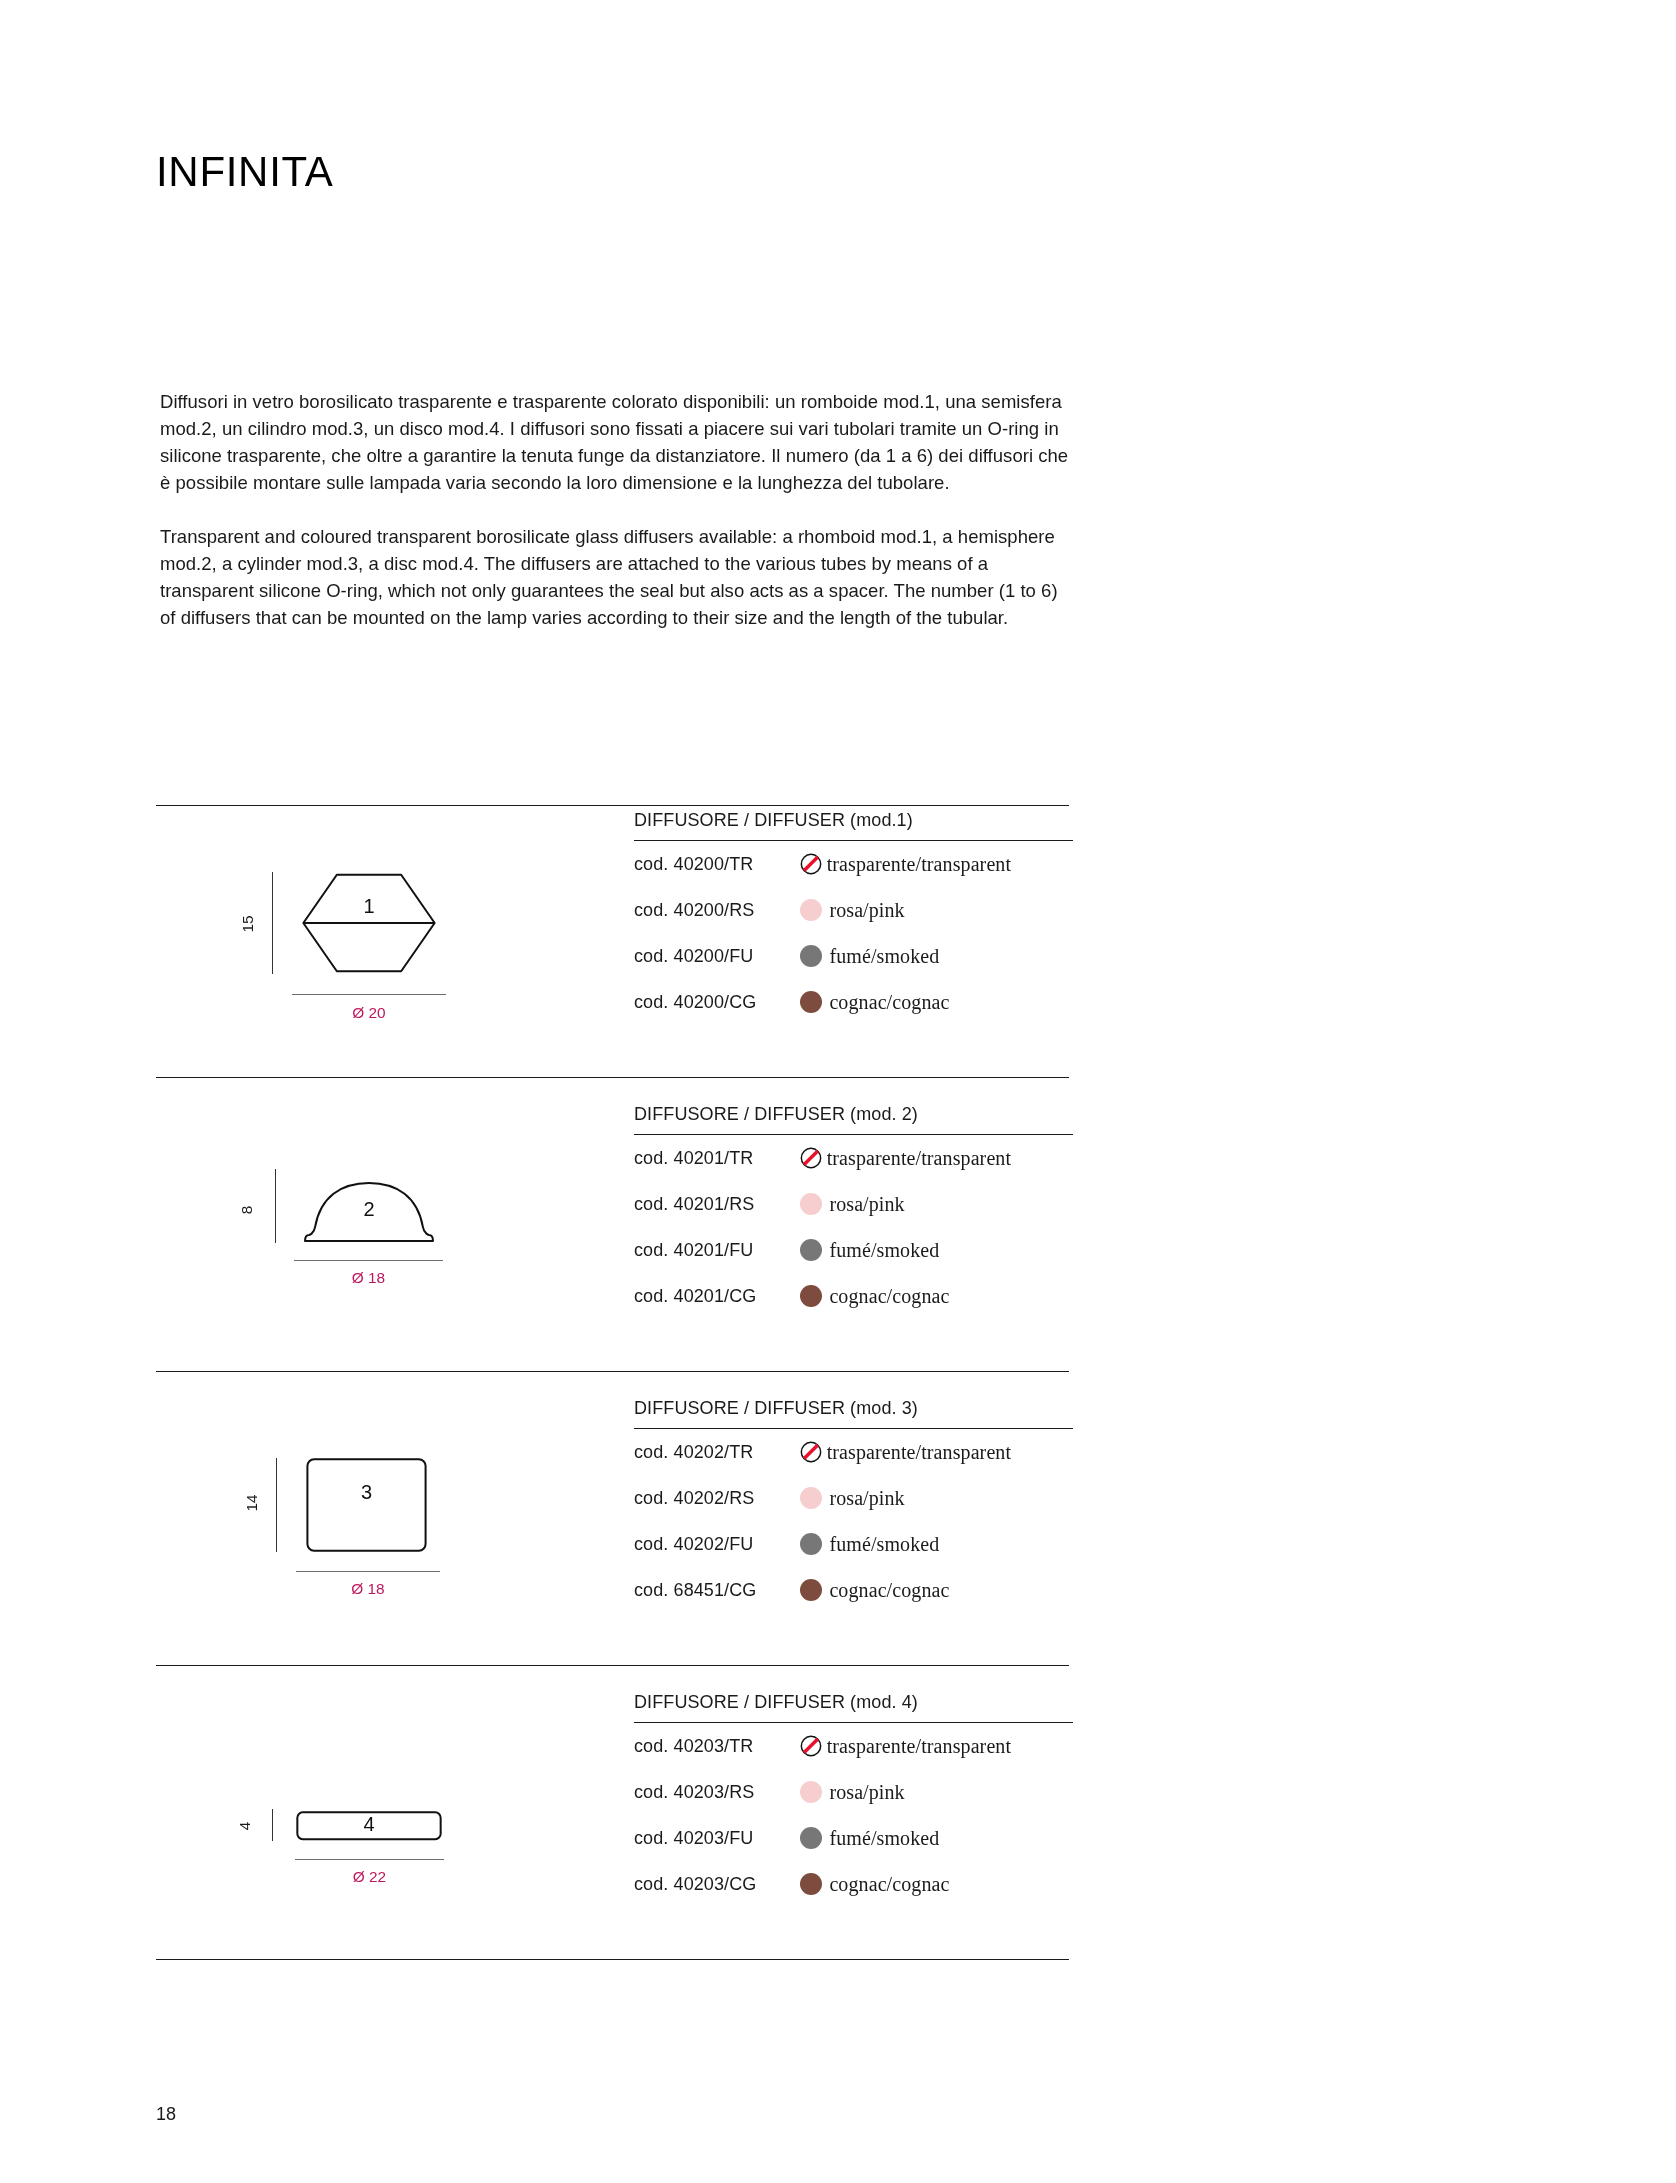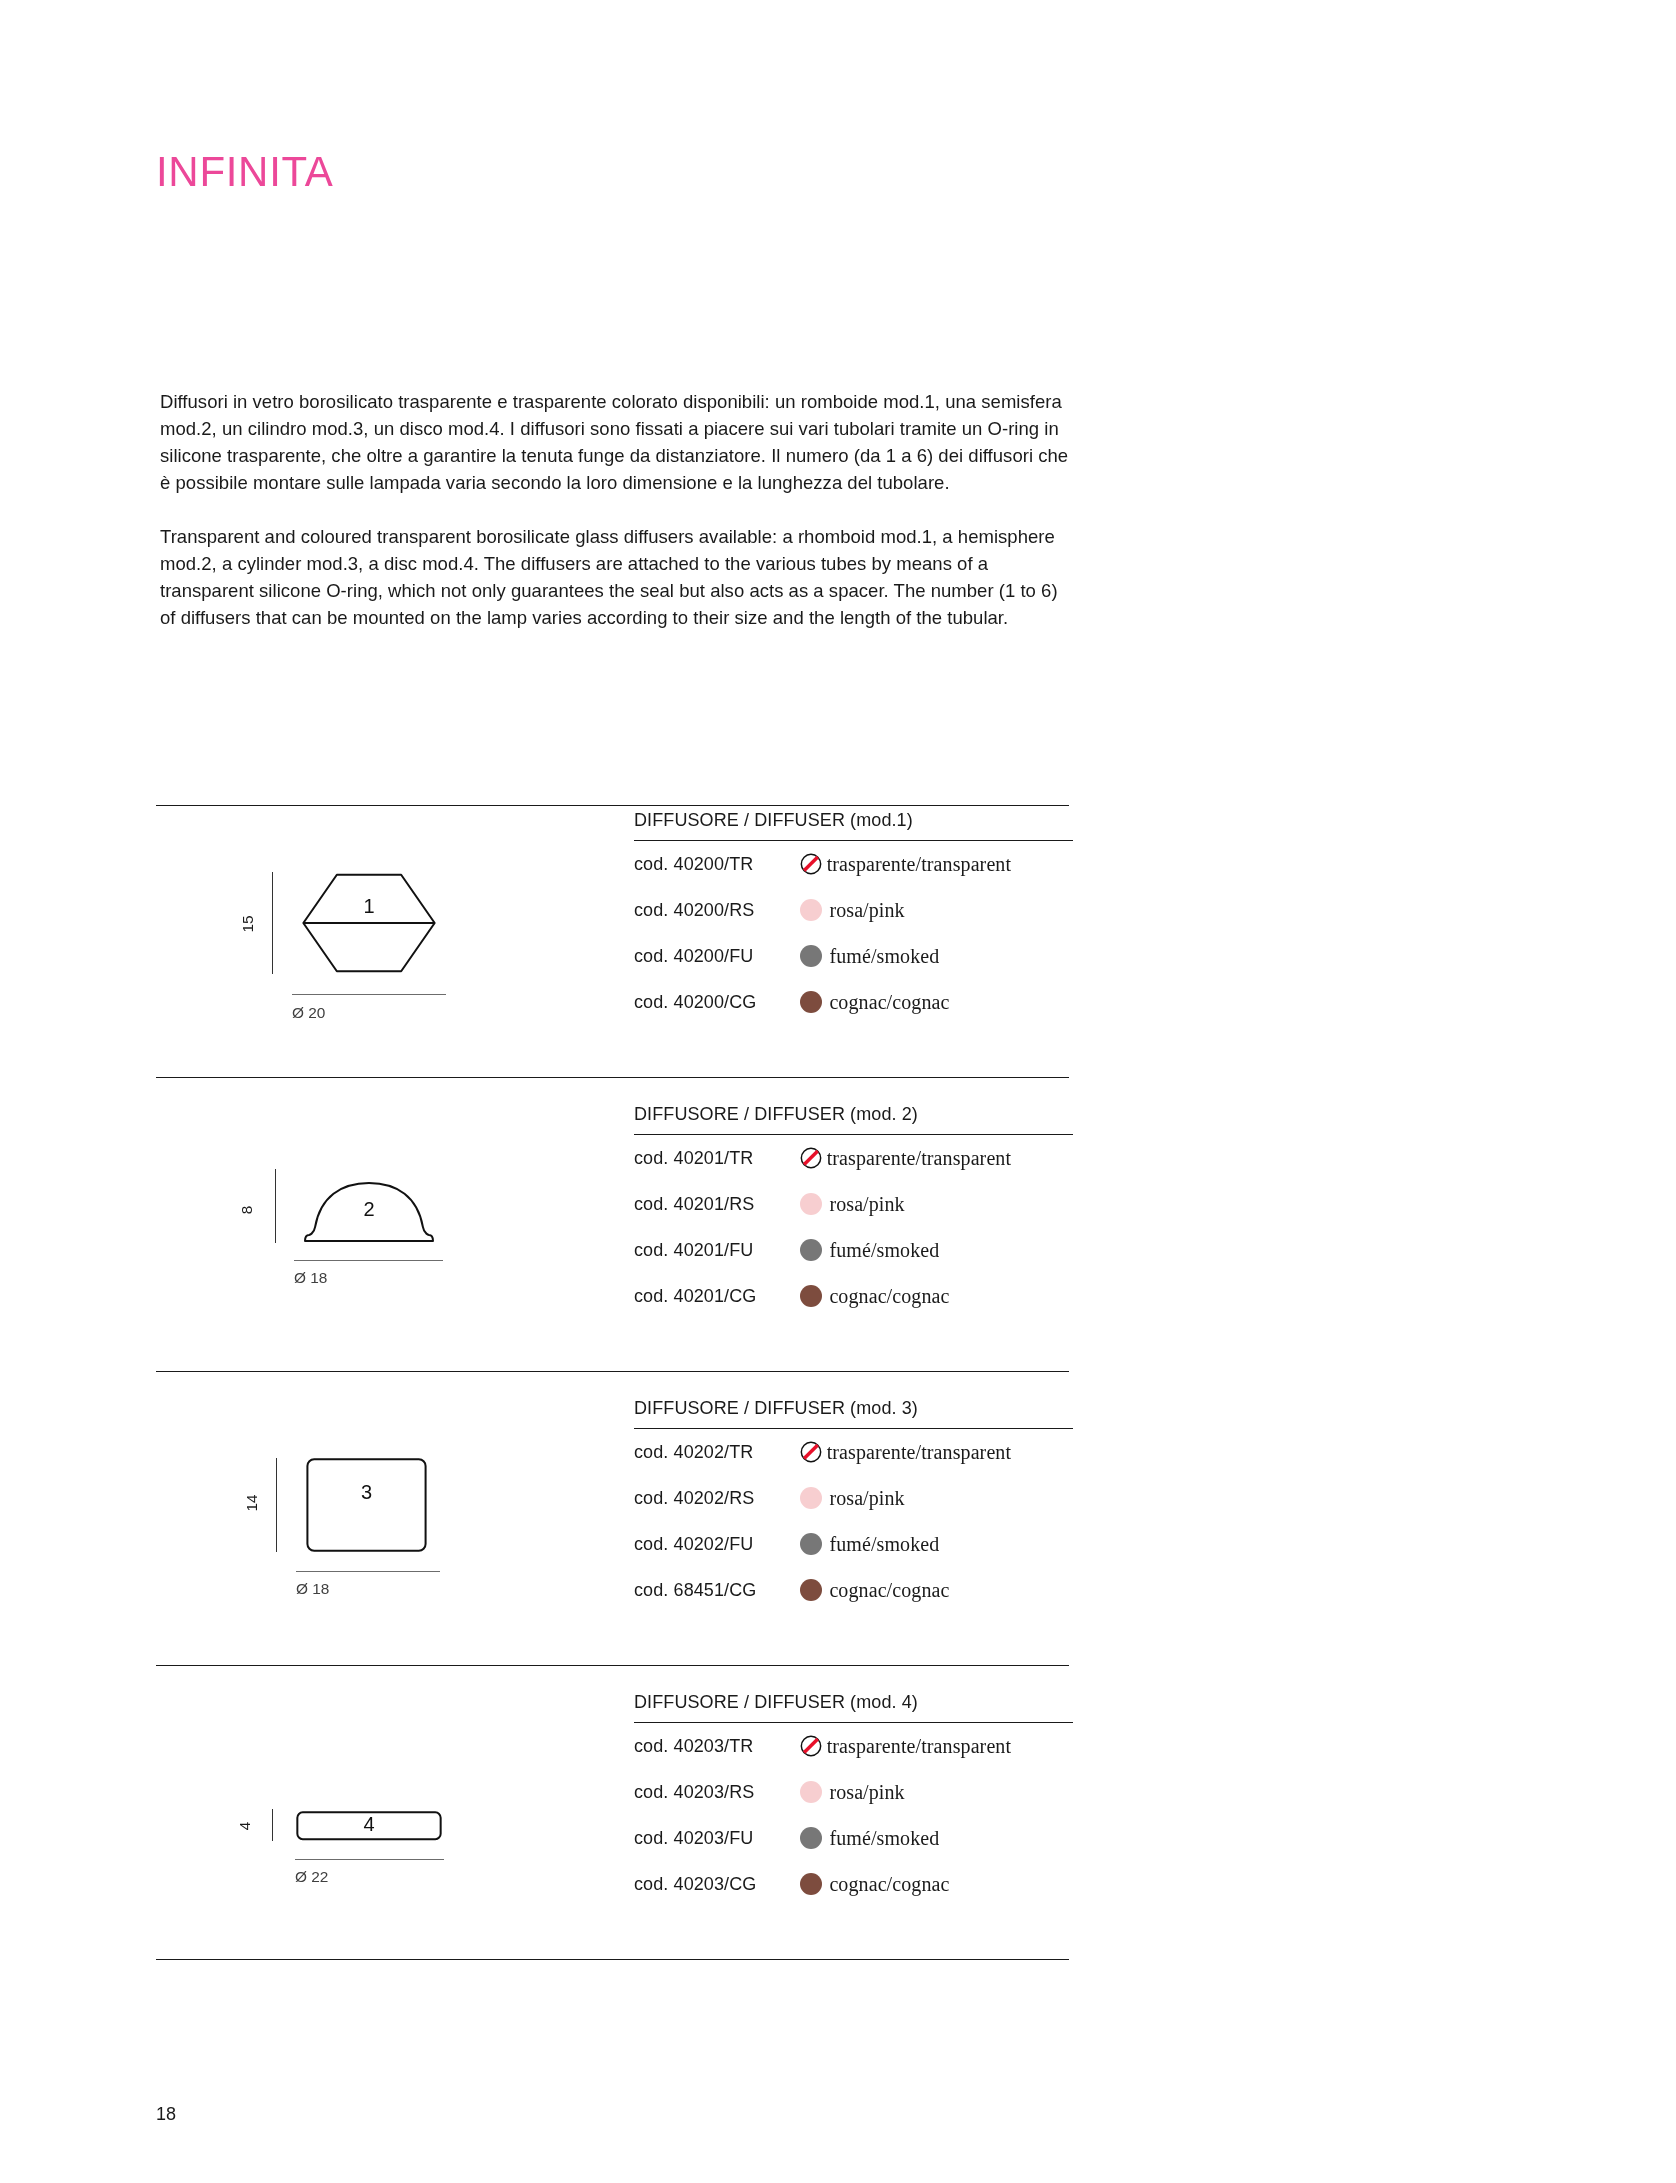--- a/index.html
+++ b/index.html
@@ -25,21 +25,21 @@
     position: absolute;
     left: 156px;
     top: 151px;
     width: 940px;
   }
   .page-title {
     font-size: 42px;
     font-weight: 400;
     letter-spacing: 0.7px;
     line-height: 1.0;
-    color: #ec4899;
+    color: #000000;
     margin: 0;
   }
   .page-subtitle {
     font-size: 18px;
     font-weight: 400;
     letter-spacing: 0.4px;
     color: #1a1a1a;
     margin: 0;
     padding-top: 28px;
   }
@@ -104,22 +104,23 @@
     white-space: nowrap;
   }
   .dim-h-line {
     position: absolute;
     height: 1.3px;
     background: #6c6c6c;
   }
   .dim-h-label {
     position: absolute;
     font-size: 15.4px;
-    color: #404040;
-    white-space: nowrap;
+    color: #be185d;
+    white-space: nowrap;
+    text-align: center;
   }
   .shape-svg {
     position: absolute;
     overflow: visible;
   }
   .shape-num {
     position: absolute;
     font-size: 20px;
     color: #111;
     text-align: center;

